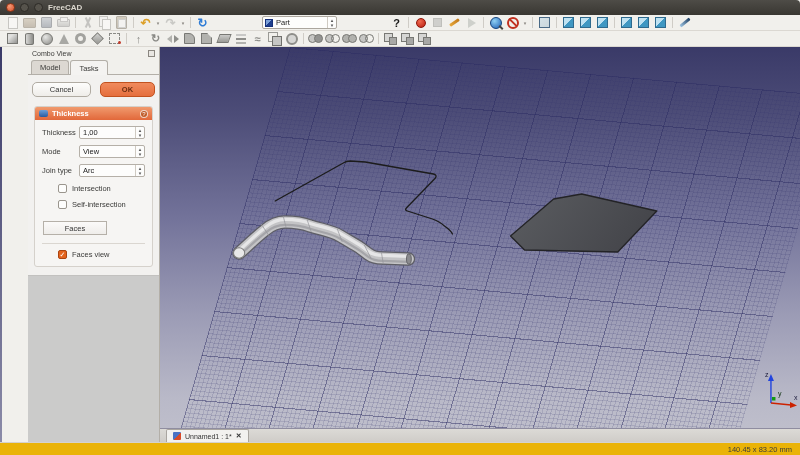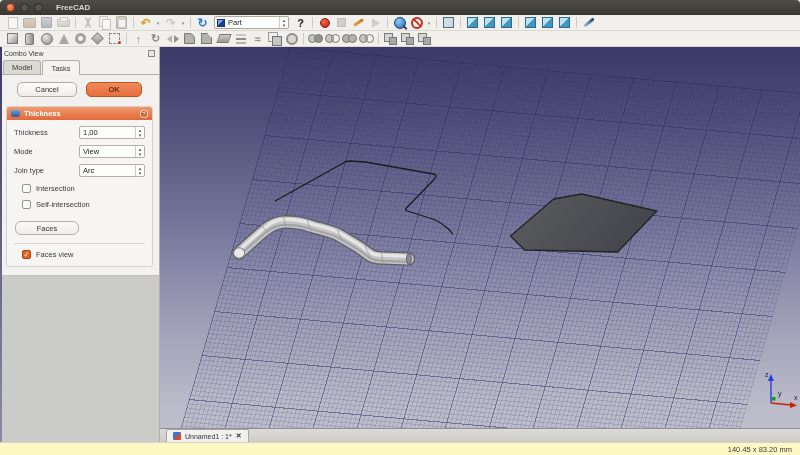--- a/index.html
+++ b/index.html
@@ -6,25 +6,25 @@
   *{box-sizing:border-box;}
   #app{width:800px;height:455px;position:relative;font-family:"Liberation Sans",sans-serif;
        background:#f1f0ec;overflow:hidden;display:flex;flex-direction:column;}
 
   
   .titlebar{height:15px;background:linear-gradient(#4e4c47,#393732);display:flex;align-items:center;
             border-radius:4px 4px 0 0;padding:0 6px;flex:0 0 auto;}
   .winbtn{width:9px;height:9px;border-radius:50%;margin-right:5px;flex:0 0 auto;}
   .wb-close{background:radial-gradient(circle at 35% 30%,#f59a77,#d6502a);border:1px solid #8e3416;}
   .wb-min,.wb-max{background:#56534c;border:1px solid #2c2a26;}
-  .wtitle{color:#dcd8cf;font-size:8px;font-weight:bold;margin-left:8px;}
+  .wtitle{color:#dcd8cf;font-size:8px;font-weight:bold;}
 
   
   .tbrow{height:16px;background:#f1f0ec;border-bottom:1px solid #dbd8d2;display:flex;align-items:center;
-         padding:0 4px;flex:0 0 auto;}
+         padding:0 4px;flex:0 0 auto;gap:48px;}
   .tb{display:flex;align-items:center;height:16px;}
   .sep{width:1px;height:11px;background:#cfccc6;margin:0 3px;flex:0 0 auto;}
   .dd{width:8px;height:14px;display:flex;align-items:center;justify-content:center;font-size:5px;color:#8a8680;flex:0 0 auto;}
   .ic{width:17px;height:15px;position:relative;display:flex;align-items:center;justify-content:center;
       font-size:10px;color:#777;flex:0 0 auto;border-radius:2px;}
   .dis{opacity:.45;filter:grayscale(60%);}
 
   
   .g-page::before{content:"";width:8px;height:10px;background:#fff;border:1px solid #98948c;}
   .g-folder::before{content:"";width:11px;height:8px;background:linear-gradient(#cfa76a,#a97f49);border:1px solid #8a6a3a;border-radius:1px;}
@@ -88,21 +88,21 @@
            display:flex;align-items:center;margin:0 3px;font-size:7.5px;color:#222;}
   .wbcombo .cubeico{width:8px;height:8px;margin:0 3px 0 2px;background:linear-gradient(135deg,#7a9fd8 45%,#1e3f8f 45%);border:1px solid #16307a;flex:0 0 auto;}
   .wbcombo .val{flex:1;}
   .arrows{width:9px;align-self:stretch;border-left:1px solid #cfcac2;display:flex;flex-direction:column;
           align-items:center;justify-content:center;color:#555;flex:0 0 auto;}
   .arrows::before{content:"▴";font-size:5px;line-height:5px;display:block;}
   .arrows::after{content:"▾";font-size:5px;line-height:5px;display:block;}
 
   
   .main{flex:1;display:flex;min-height:0;}
-  .leftcol{width:160px;flex:0 0 auto;display:flex;flex-direction:column;border-right:1px solid #b3afa8;background:#f1f0ec;}
+  .leftcol{width:160px;flex:0 0 auto;display:flex;flex-direction:column;border-right:1px solid #b3afa8;background:#f1f0ec;padding-left:28px;}
   .panel-title{height:13px;display:flex;align-items:center;padding:0 4px;font-size:7px;color:#3a3a38;}
   .panel-title .t{flex:1;}
   .float-ic{width:7px;height:7px;border:1px solid #8a8680;background:#e8e6e2;}
   .tabsrow{height:15px;display:flex;align-items:flex-end;padding-left:3px;border-bottom:1px solid #b3afa8;}
   .tab{height:14px;padding:0 8px;display:flex;align-items:center;font-size:7.5px;color:#3a3a38;
        border:1px solid #b3afa8;border-bottom:none;border-radius:3px 3px 0 0;background:#dcd8d2;margin-right:1px;}
   .tab.active{background:#f4f3f1;position:relative;top:1px;height:15px;}
   .panel-body{flex:1;display:flex;flex-direction:column;background:#f2f1ef;min-height:0;}
   .btnrow{display:flex;justify-content:center;gap:9px;margin:7px 4px 4px;}
   .btn{height:15px;border-radius:5px;font-size:7.5px;display:flex;align-items:center;justify-content:center;}
@@ -113,27 +113,27 @@
            display:flex;align-items:center;padding:0 4px;}
   .taskhdr .tico{width:9px;height:7px;background:linear-gradient(#6a9fd8,#2a5a9e);border-radius:2px;margin-right:4px;flex:0 0 auto;}
   .taskhdr .ttl{flex:1;font-size:7.5px;font-weight:bold;color:#fff;}
   .helpdot{width:8px;height:8px;border-radius:50%;background:#bf5a28;border:1px solid rgba(255,255,255,.75);
            color:#fff;font-size:6px;line-height:7px;text-align:center;flex:0 0 auto;}
   .taskrows{padding:5px 7px 6px;}
   .frow{display:flex;align-items:center;height:15px;margin-bottom:4px;}
   .frow .lbl{flex:1;font-size:7.5px;color:#3a3a38;}
   .ctrl{width:66px;height:13px;background:#fdfdfc;border:1px solid #b5b0a8;border-radius:2px;display:flex;align-items:center;gap:24px;}
   .ctrl .cval{flex:1;font-size:7.5px;color:#222;padding-left:3px;}
-  .cbrow{display:flex;align-items:center;gap:5px;margin:5px 0 0 8px;height:11px;}
+  .cbrow{display:flex;align-items:center;gap:5px;margin:5px 0 0 16px;height:11px;}
   .cb{width:9px;height:9px;border:1px solid #9a958d;background:#fdfdfc;border-radius:2px;font-size:7px;
       line-height:8px;text-align:center;color:#fff;flex:0 0 auto;}
   .cb.on{background:#e4641e;border-color:#aa4410;}
   .cblbl{font-size:7.5px;color:#3a3a38;}
   .facesbtn{width:64px;height:14px;margin:11px 0 0 1px;background:linear-gradient(#fbfaf9,#efedea);
-            border:1px solid #b5b0a8;border-radius:6px;font-size:7.5px;color:#333;
+            border:1px solid #b5b0a8;border-radius:0;font-size:7.5px;color:#333;
             display:flex;align-items:center;justify-content:center;}
   .tasksep{border-top:1px solid #dad6d0;margin:8px 0 0;}
   .fillergap{height:8px;background:#f2f1ef;flex:0 0 auto;}
   .panel-filler{flex:1;background:#cbcbca;border-top:1px solid #c2c1bf;}
 
   
   .rightcol{flex:1;display:flex;flex-direction:column;min-width:0;}
   .viewport{position:relative;flex:1;overflow:hidden;
             background:linear-gradient(180deg,#3a3a68 0%,#4d4d78 18%,#73739a 45%,#9b9bb5 70%,#b9b9c8 92%,#bebecb 100%);}
   .grid3d{position:absolute;left:130px;top:0;width:560px;height:560px;transform-origin:0 0;
@@ -145,21 +145,21 @@
             repeating-linear-gradient(to bottom, rgba(52,52,108,.16) 0 1px, transparent 1px 4.4px);}
   .scene{position:absolute;left:0;top:0;width:100%;height:100%;}
 
   
   .tabbar{height:14px;background:linear-gradient(#dcdad6,#cfccc8);border-top:1px solid #8f8da0;
           display:flex;align-items:flex-end;padding-left:6px;flex:0 0 auto;}
   .doctab{height:13px;background:#f2f1ef;border:1px solid #a9a5a0;border-bottom:none;border-radius:2px 2px 0 0;
           display:flex;align-items:center;gap:4px;padding:0 6px;font-size:7px;color:#333;}
   .docico{width:8px;height:8px;background:linear-gradient(135deg,#4a72c4 55%,#d84a28 55%);border-radius:1px;flex:0 0 auto;}
   .tabclose{font-size:7px;font-weight:bold;color:#3a3a3a;}
-  .statusbar{height:13px;background:#fef9c3;border-top:1px solid #d5d2cd;display:flex;align-items:center;
+  .statusbar{height:13px;background:#eab308;border-top:1px solid #d5d2cd;display:flex;align-items:center;
              justify-content:flex-end;padding-right:8px;font-size:7.5px;color:#3c3c3a;flex:0 0 auto;}
   .left-edge{position:absolute;left:0;top:47px;bottom:13px;width:2px;
              background:linear-gradient(#3a3a68,#8b8ba8);z-index:5;}
 </style>
 </head>
 <body>
 
 <div id="app">
 
   <div class="titlebar">

